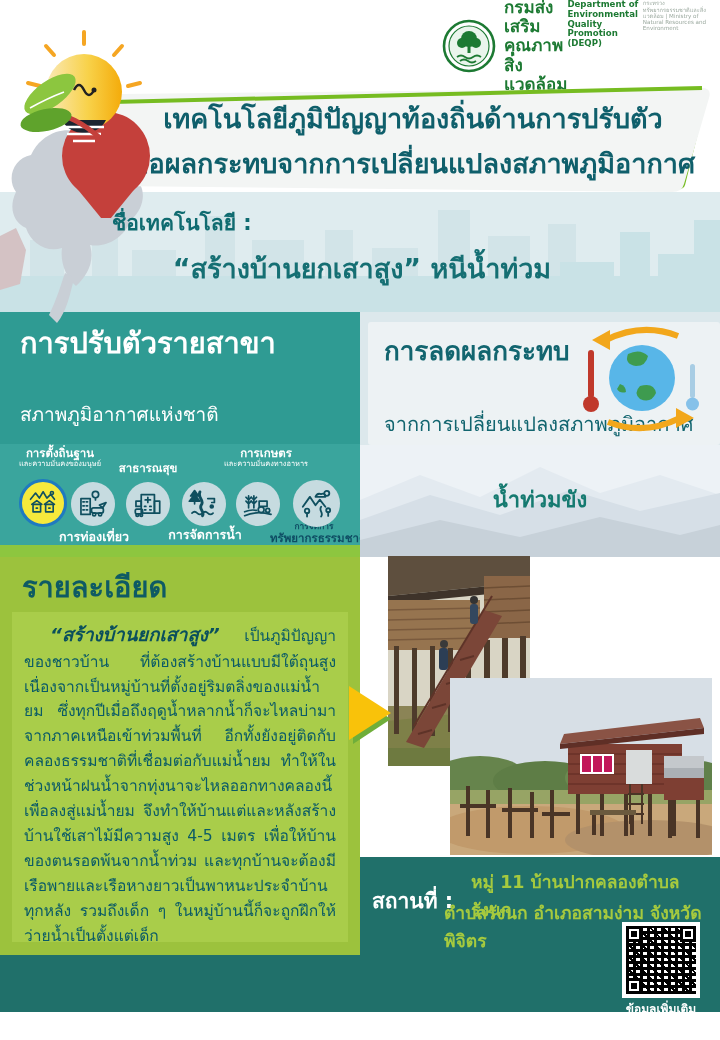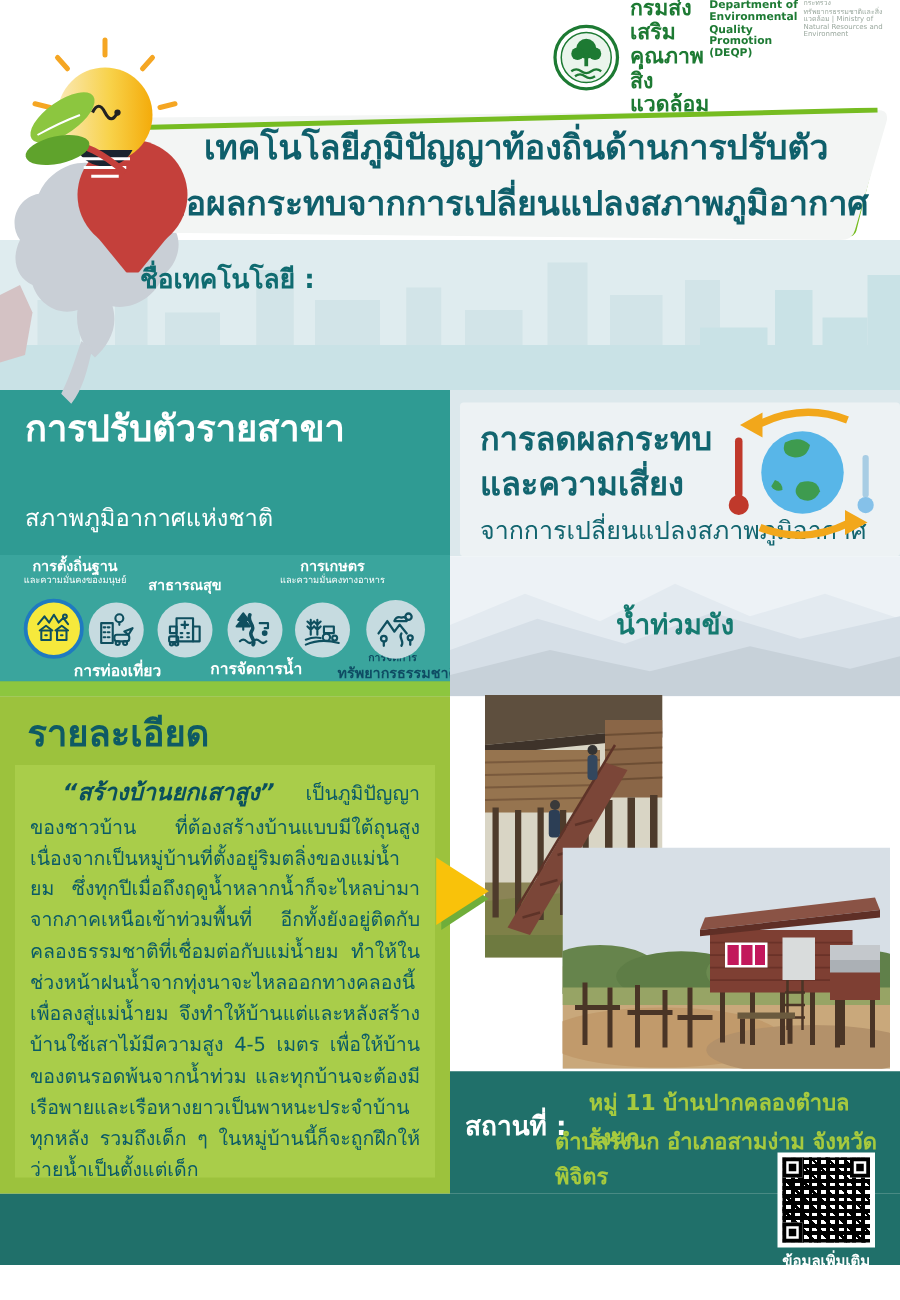--- a/index.html
+++ b/index.html
@@ -193,20 +193,21 @@
       <path d="M18,42 q4,-3 8,0 t8,0" stroke="#1d7a33" stroke-width="1.8" fill="none"></path>
     </svg>
     <div class="logo-text">
       <span class="logo-th">กรมส่งเสริมคุณภาพสิ่งแวดล้อม</span>
       <span class="logo-en">Department of Environmental Quality Promotion (DEQP)</span>
       <span class="logo-min">กระทรวงทรัพยากรธรรมชาติและสิ่งแวดล้อม | Ministry of Natural Resources and Environment</span>
     </div>
   </div>
 
   <div class="abs tech-label">ชื่อเทคโนโลยี :</div>
+  <div class="abs tech-name">“สร้างบ้านยกเสาสูง” หนีน้ำท่วม</div>
 
   <div class="abs adapt-panel"></div>
   <div class="abs adapt-title">การปรับตัวรายสาขา</div>
   <div class="abs adapt-sub2">สภาพภูมิอากาศแห่งชาติ</div>
 
   <div class="abs sectors-strip"></div>
   <div class="abs lime-strip"></div>
 
   <div class="abs sector-label sl1">
     <span class="sl-main">การตั้งถิ่นฐาน</span>
@@ -290,21 +291,20 @@
       <circle cx="5" cy="17" r="1.6"></circle>
         <path d="M5 18.5 v2.5"></path>
       <circle cx="20" cy="16.5" r="1.4"></circle>
         <path d="M20 18 v2.5"></path>
     </svg>
   </div>
 
   <div class="abs impact-panel"></div>
   <div class="abs impact-box"></div>
   <div class="abs impact-t1">การลดผลกระทบ</div>
-  <div class="abs impact-t2">และความเสี่ยง</div>
   <div class="abs impact-sub">จากการเปลี่ยนแปลงสภาพภูมิอากาศ</div>
 
   <svg class="abs globe-svg" viewBox="0 0 126 112">
     <path d="M26 16 Q62 -2 98 12" stroke="#f2a71b" stroke-width="6" fill="none"></path>
     <polygon points="30,6 30,26 12,16" fill="#f2a71b"></polygon>
     <path d="M100 94 Q64 112 28 98" stroke="#f2a71b" stroke-width="6" fill="none"></path>
     <polygon points="96,84 96,104 114,94" fill="#f2a71b"></polygon>
     <rect x="8" y="26" width="6" height="48" rx="3" fill="#c0392b"></rect>
     <circle cx="11" cy="80" r="8" fill="#c0392b"></circle>
     <rect x="110" y="40" width="5" height="34" rx="2.5" fill="#a8cde4"></rect>

